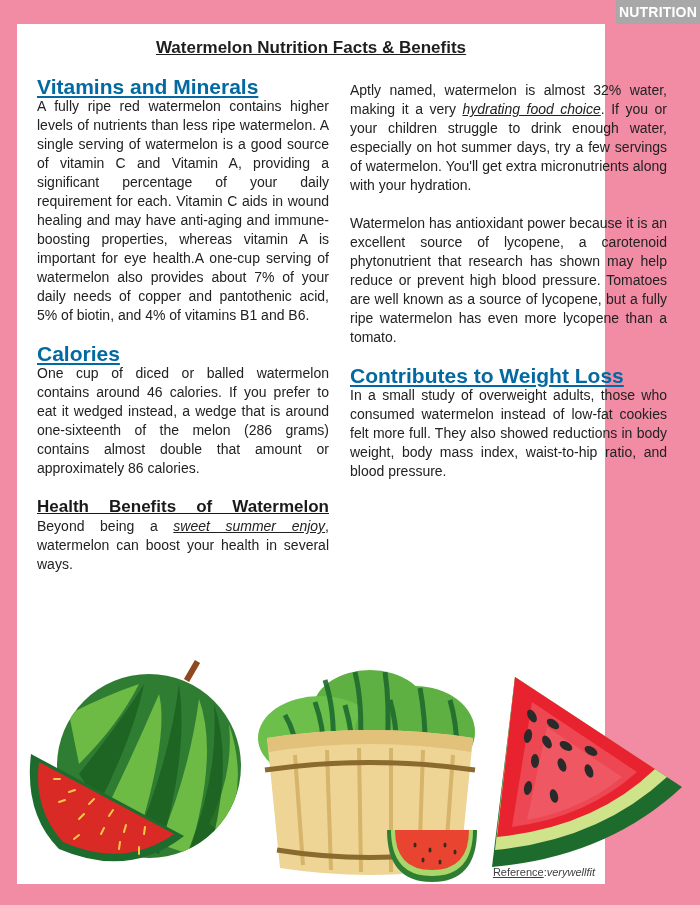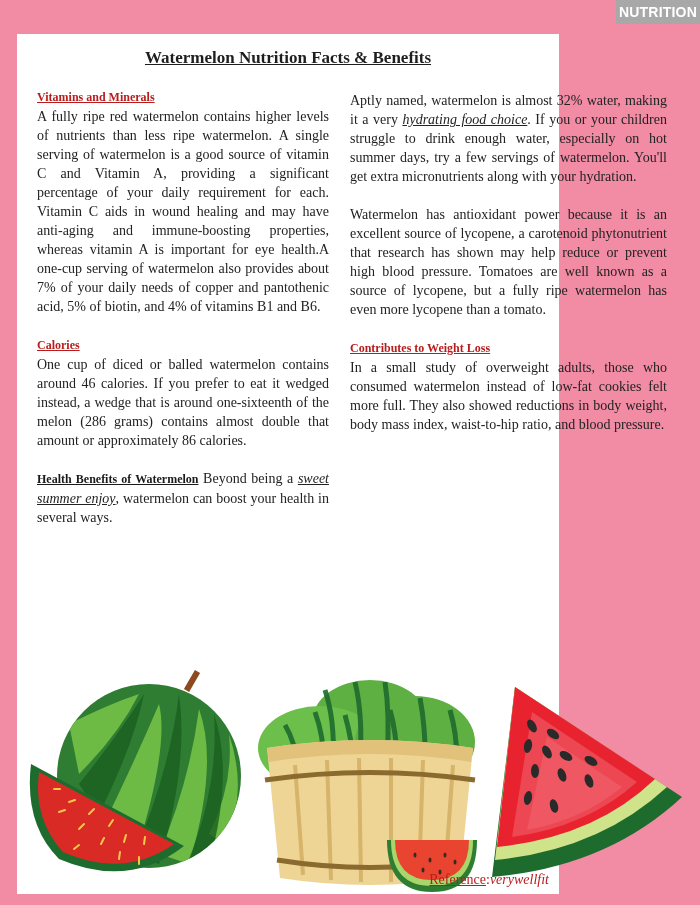--- a/index.html
+++ b/index.html
@@ -18,24 +18,23 @@
       background: #A8A8A8;
       color: #ffffff;
       font-weight: bold;
       font-size: 14px;
       line-height: 24px;
       text-align: center;
       letter-spacing: 0.2px;
     }
     .panel {
       position: absolute;
-      left: 17px; top: 34px;
-      width: 542px; height: 860px;
+      left: 17px; top: 24px;
+      width: 588px; height: 860px;
       background: #ffffff;
-      font-family: Liberation Serif, serif;
     }
     .title {
       position: absolute;
       top: 14px; left: 0; right: 0;
       text-align: center;
       font-size: 17px;
       font-weight: bold;
       text-decoration: underline;
       color: #1e1e1e;
     }
@@ -44,42 +43,42 @@
       font-size: 14px;
       line-height: 19px;
       text-align: justify;
       color: #222;
     }
     .col.left { left: 20px; top: 53px; width: 292px; }
     .col.right { left: 333px; top: 57px; width: 317px; }
     .section { margin-bottom: 19px; }
     .heading {
       font-weight: bold;
-      font-size: 12px;
+      font-size: 21px;
       text-decoration: underline;
       line-height: 20px;
-      color: #b91c1c;
+      color: #0369a1;
     }
     .inline-heading {
       font-weight: bold;
-      font-size: 12px;
+      font-size: 17px;
       text-decoration: underline;
       color: #1a1a1a;
     }
     .link-text {
       font-style: italic;
       text-decoration: underline;
       margin-top: 16px;
     }
     .illus { position: absolute; }
     .ref {
       position: absolute;
       right: 10px; bottom: 6px;
-      font-size: 14px;
-      color: #b91c1c;
+      font-size: 11px;
+      color: #404040;
     }
     .ref .ref-label { text-decoration: underline; }
     .ref .ref-source { font-style: italic; }
   </style>
 </head>
 <body>
 
 <div class="badge">NUTRITION</div>
 
 <div class="panel">

